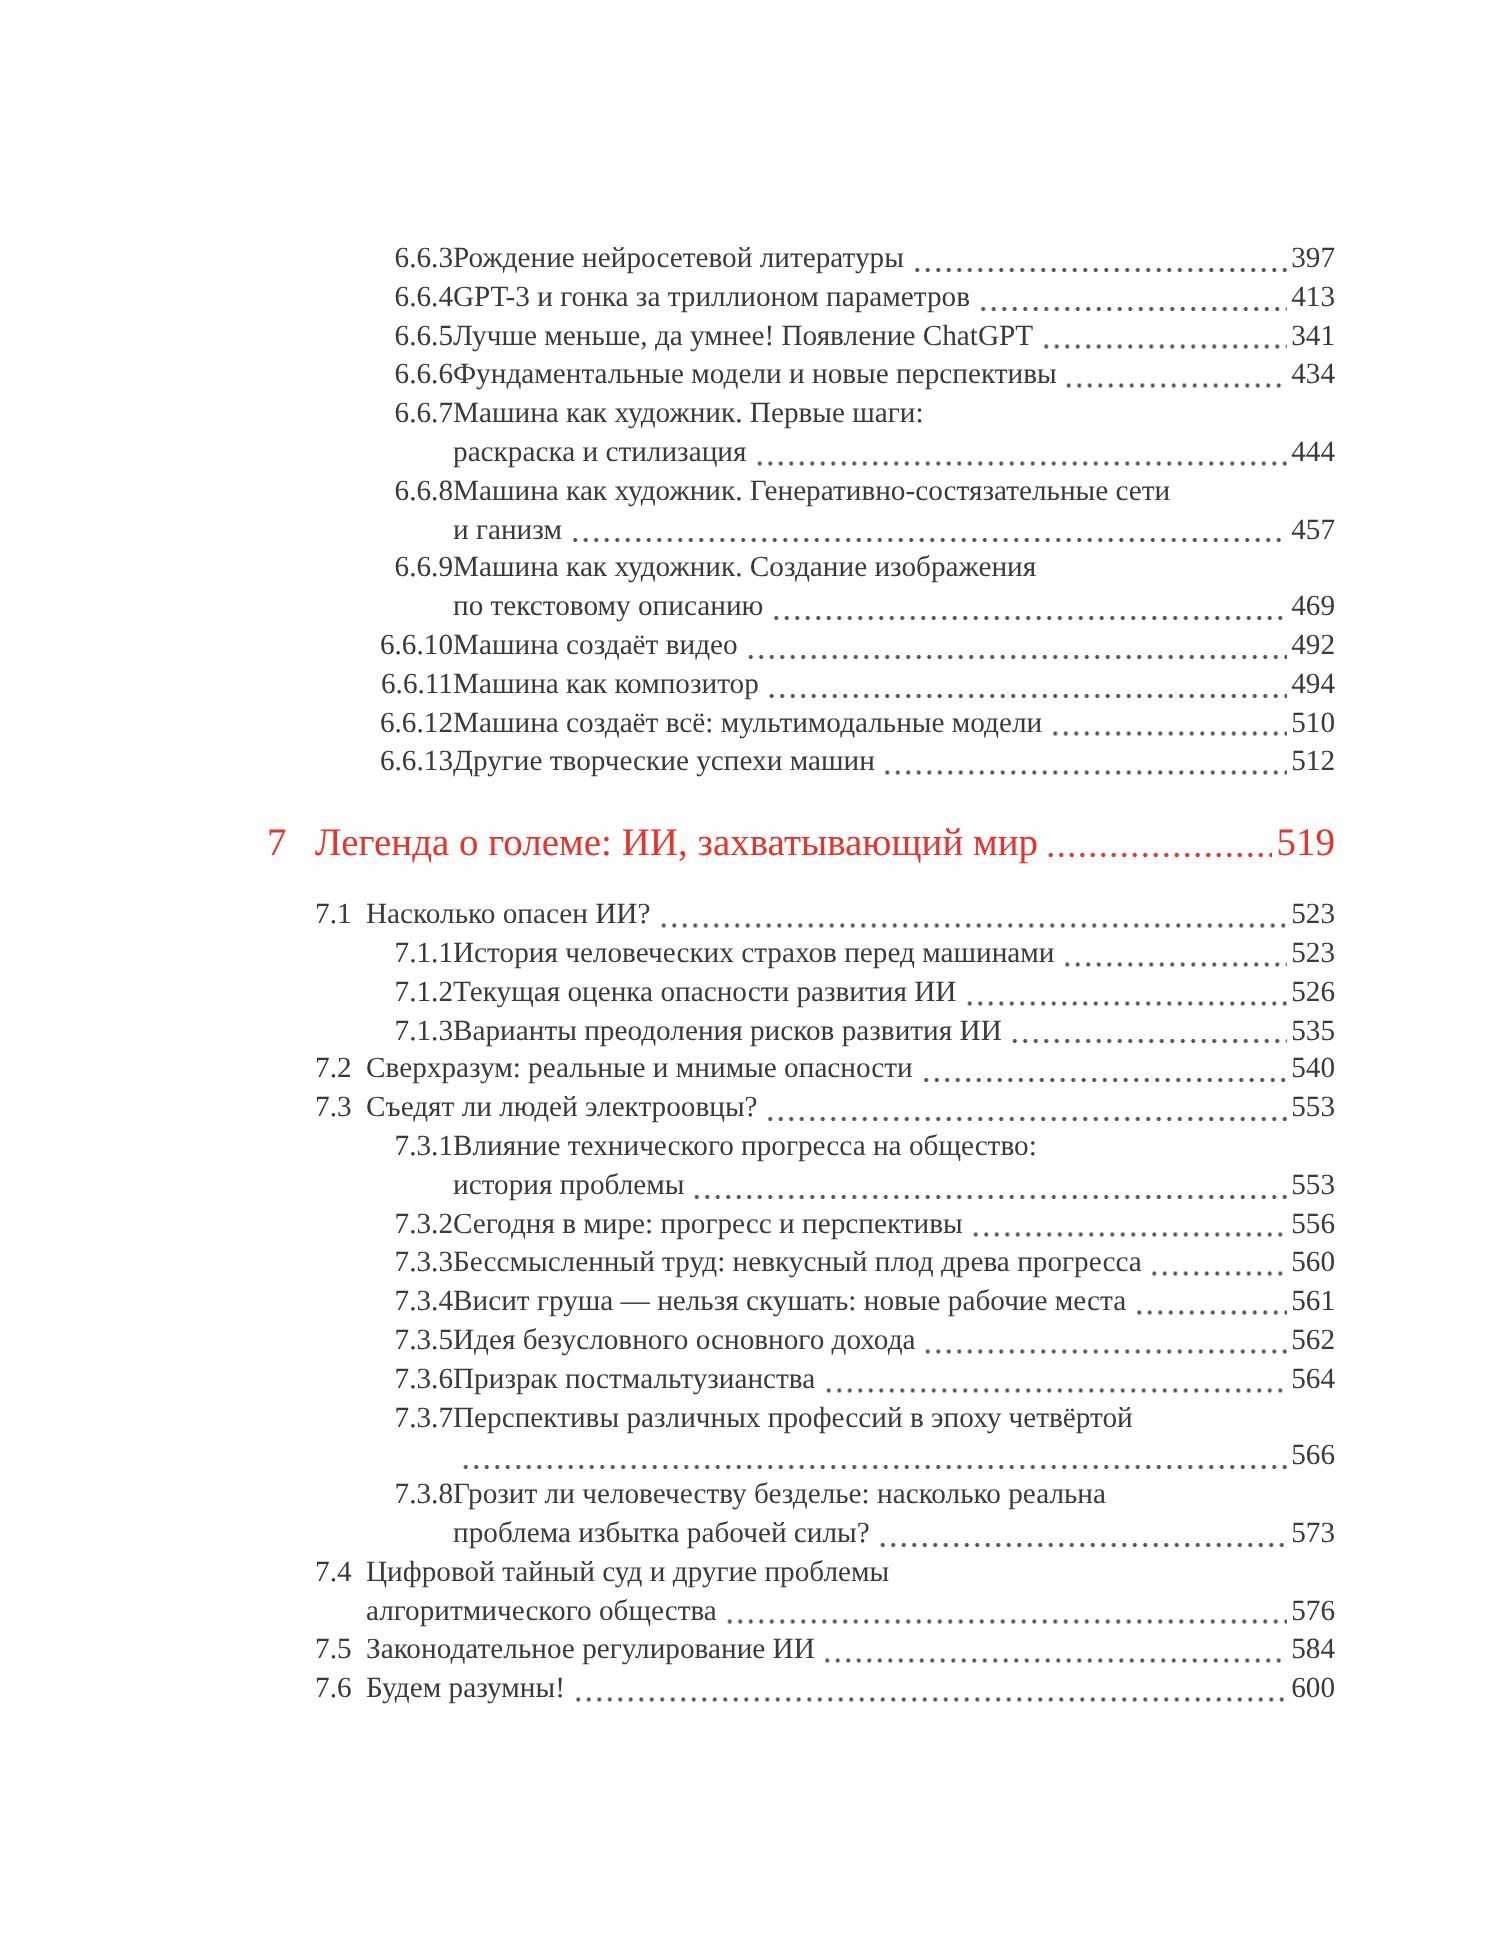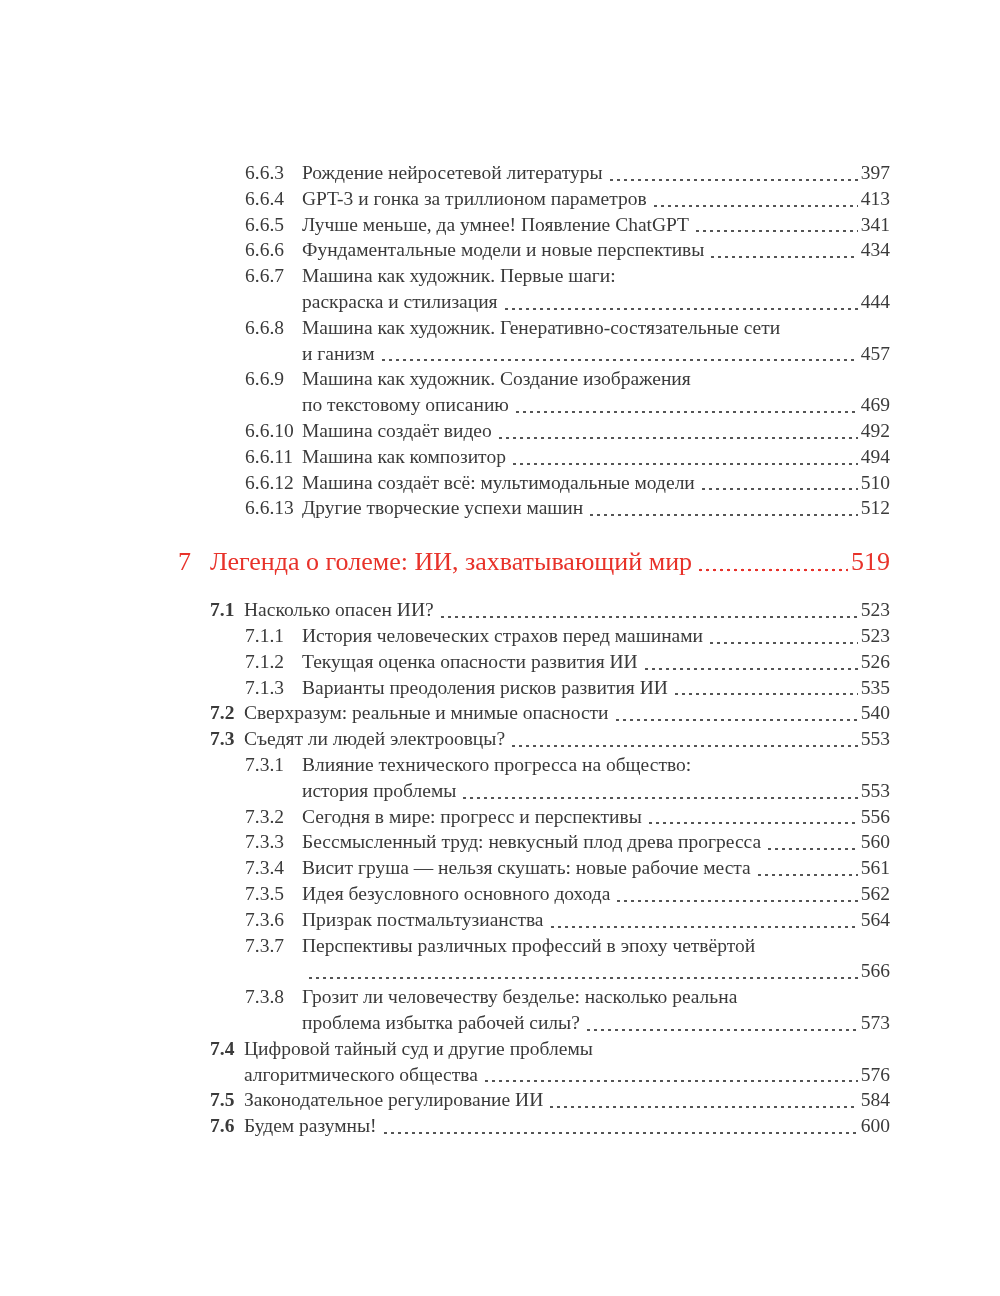--- a/index.html
+++ b/index.html
@@ -21,22 +21,22 @@
     color: var(--text);
     font-family: "Liberation Serif", "DejaVu Serif", serif;
     font-size: 19.5px;
     padding: 160px 110px 0 210px;
     overflow: hidden;
   }
   
   .row { display: flex; line-height: 25.8px; }
   .row .num { flex: none; white-space: nowrap; }
   .row.lvl3 { margin-left: 35px; }
-  .row.lvl3 .num { width: 57px; }
-  .row.lvl2 .num { width: 34px; font-weight: bold; }
+  .row.lvl3 .num { width: 57px; text-align: right; }
+  .row.lvl2 .num { width: 34px; }
   .body { flex: 1; min-width: 0; display: block; }
   .line { display: flex; }
   .txt { flex: none; white-space: nowrap; text-align: right; }
   .leader { flex: 1; position: relative; min-width: 14px; }
   .leader::after {
     content: "";
     position: absolute;
     left: 5px; right: 3px; bottom: 4px;
     height: 4px;
     background-image: radial-gradient(circle, var(--dots) 1.15px, transparent 1.5px);

